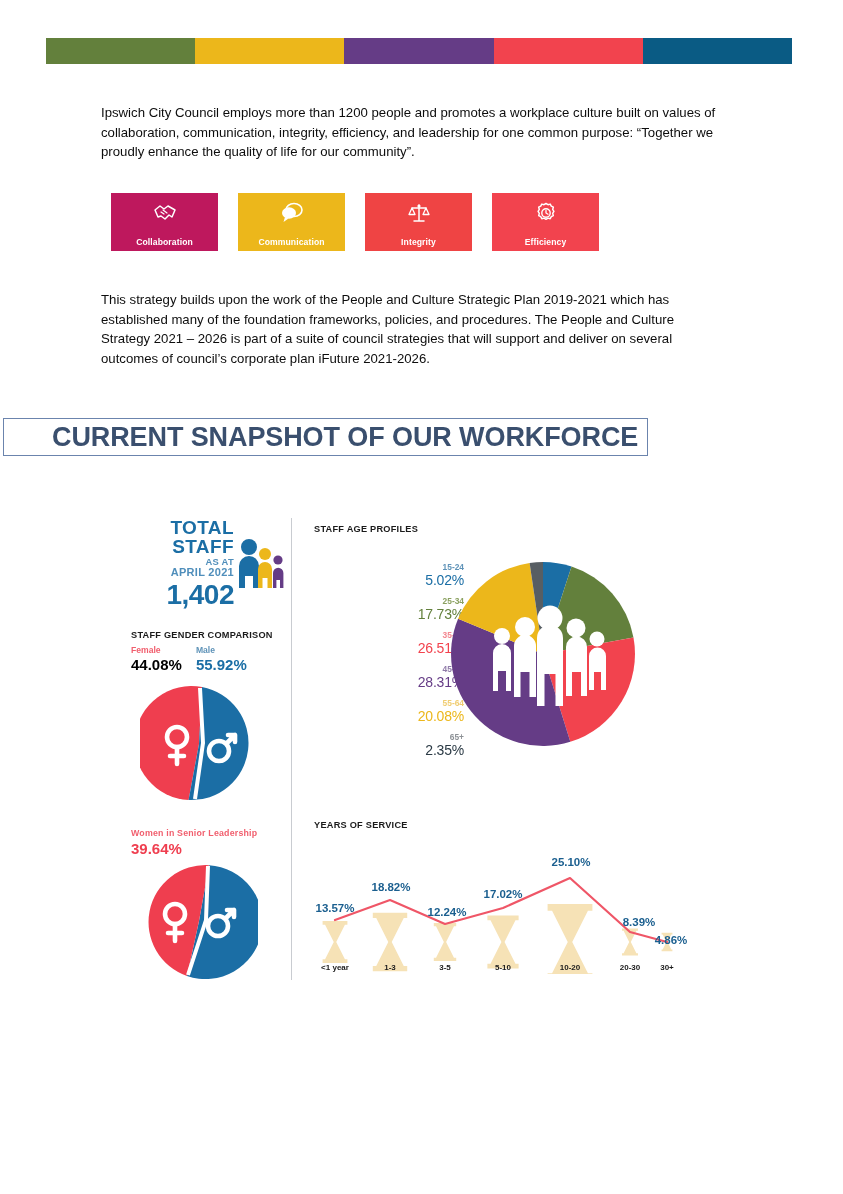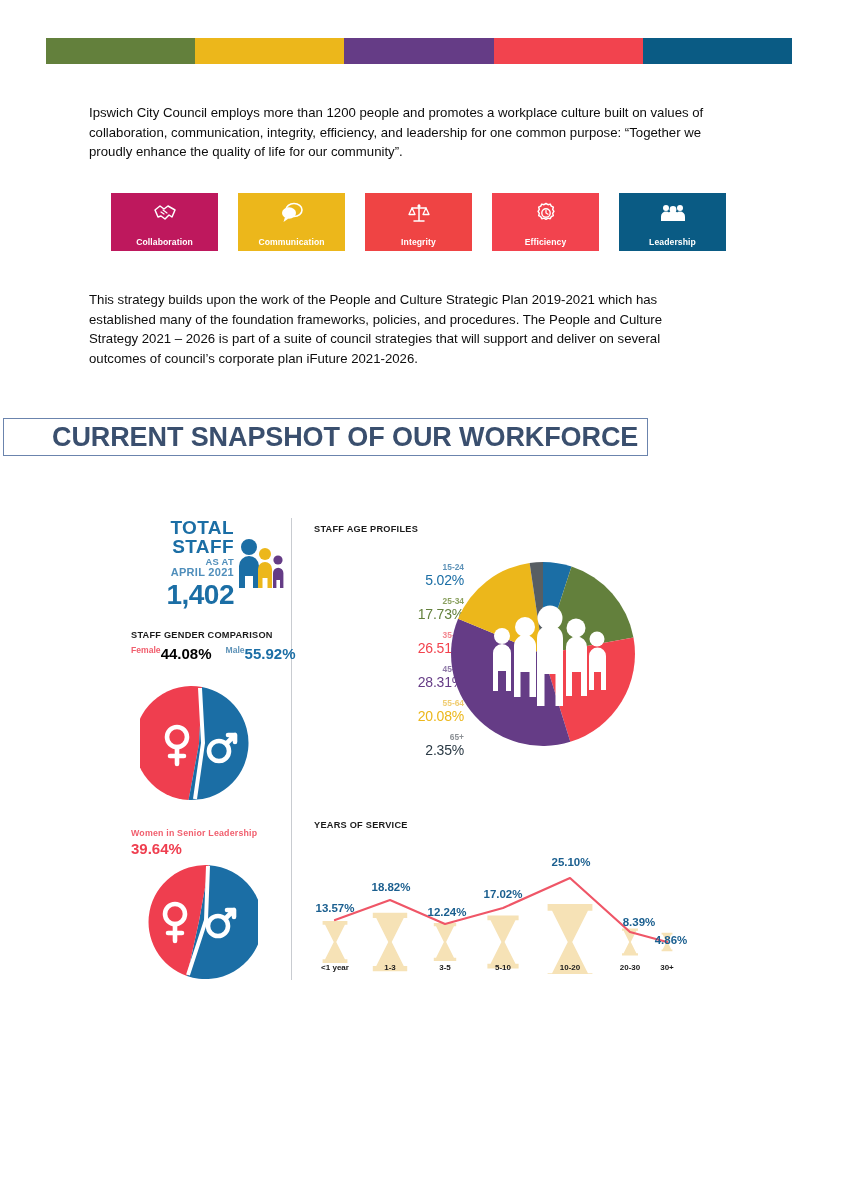--- a/index.html
+++ b/index.html
@@ -23,21 +23,21 @@
     top: 38px;
     width: 746px;
     height: 26px;
     display: flex;
   }
   .colorbar > div { flex: 1 1 0; height: 100%; }
 
   
   .para {
     position: absolute;
-    left: 89px;
+    left: 101px;
     width: 625px;
     font-size: 13.2px;
     line-height: 19.6px;
     color: #0d0d0d;
     font-family: "Liberation Sans", sans-serif;
     text-align: left;
   }
   .para-1 { top: 103px; }
   .para-2 { top: 290px; }
 
@@ -185,21 +185,21 @@
     letter-spacing: .25px;
   }
   .gender-stats {
     position: absolute;
     left: 31px;
     top: 145px;
     width: 160px;
     display: flex;
     gap: 14px;
   }
-  .g-col { display: flex; flex-direction: row; }
+  .g-col { display: flex; flex-direction: column; }
   .g-name { font-size: 8.6px; line-height: 11px; font-weight: 600; }
   .g-val  { font-size: 15px; line-height: 17px; font-weight: bold; }
   .g-female .g-name { color: #f15f6e; }
   .g-female .g-val  { color: #000000; }
   .g-male .g-name   { color: #5f93b8; }
   .g-male .g-val    { color: #1b6ea5; }
 
   .gender-pie {
     position: absolute;
     left: 40px;
@@ -343,33 +343,20 @@
     <span class="v-icon">
       <svg width="24" height="24" viewBox="0 0 24 24">
         <path d="M12 2.5 l2 1.2 2.2-.6 1.1 2 2 1.1-.6 2.2 1.2 2-1.2 2 .6 2.2-2 1.1-1.1 2-2.2-.6-2 1.2-2-1.2-2.2.6-1.1-2-2-1.1.6-2.2-1.2-2 1.2-2-.6-2.2 2-1.1 1.1-2 2.2.6z" fill="none" stroke="#ffffff" stroke-width="1.5" stroke-linejoin="round"></path>
         <circle cx="12" cy="12" r="4.2" fill="#f2434e" stroke="#ffffff" stroke-width="1.4"></circle>
         <path d="M12 9.5 L12 12 L14 13.2" stroke="#ffffff" stroke-width="1.3" stroke-linecap="round" fill="none"></path>
       </svg>
     </span>
     <span class="v-label">Efficiency</span>
   </div>
 
-  <div class="value-tile" style="background:#0a5b84">
-    <span class="v-icon">
-      <svg width="30" height="20" viewBox="0 0 30 20">
-        <circle cx="8" cy="5" r="3" fill="#ffffff"></circle>
-        <path d="M3 18 v-4.5 a5 5 0 0 1 10 0 V18 Z" fill="#ffffff"></path>
-        <circle cx="22" cy="5" r="3" fill="#ffffff"></circle>
-        <path d="M17 18 v-4.5 a5 5 0 0 1 10 0 V18 Z" fill="#ffffff"></path>
-        <circle cx="15" cy="6.5" r="3.4" fill="#ffffff"></circle>
-        <path d="M9.5 18 v-4.8 a5.5 5.5 0 0 1 11 0 V18 Z" fill="#ffffff"></path>
-      </svg>
-    </span>
-    <span class="v-label">Leadership</span>
-  </div>
 </div>
 
 <div class="para para-2">This strategy builds upon the work of the People and Culture Strategic Plan 2019-2021 which has established many of the foundation frameworks, policies, and procedures. The People and Culture Strategy 2021 – 2026 is part of a suite of council strategies that will support and deliver on several outcomes of council’s corporate plan iFuture 2021-2026.</div>
 
 <div class="banner">
   <span class="banner-title">CURRENT SNAPSHOT OF OUR WORKFORCE</span>
 </div>
 
 <div class="info">
 

